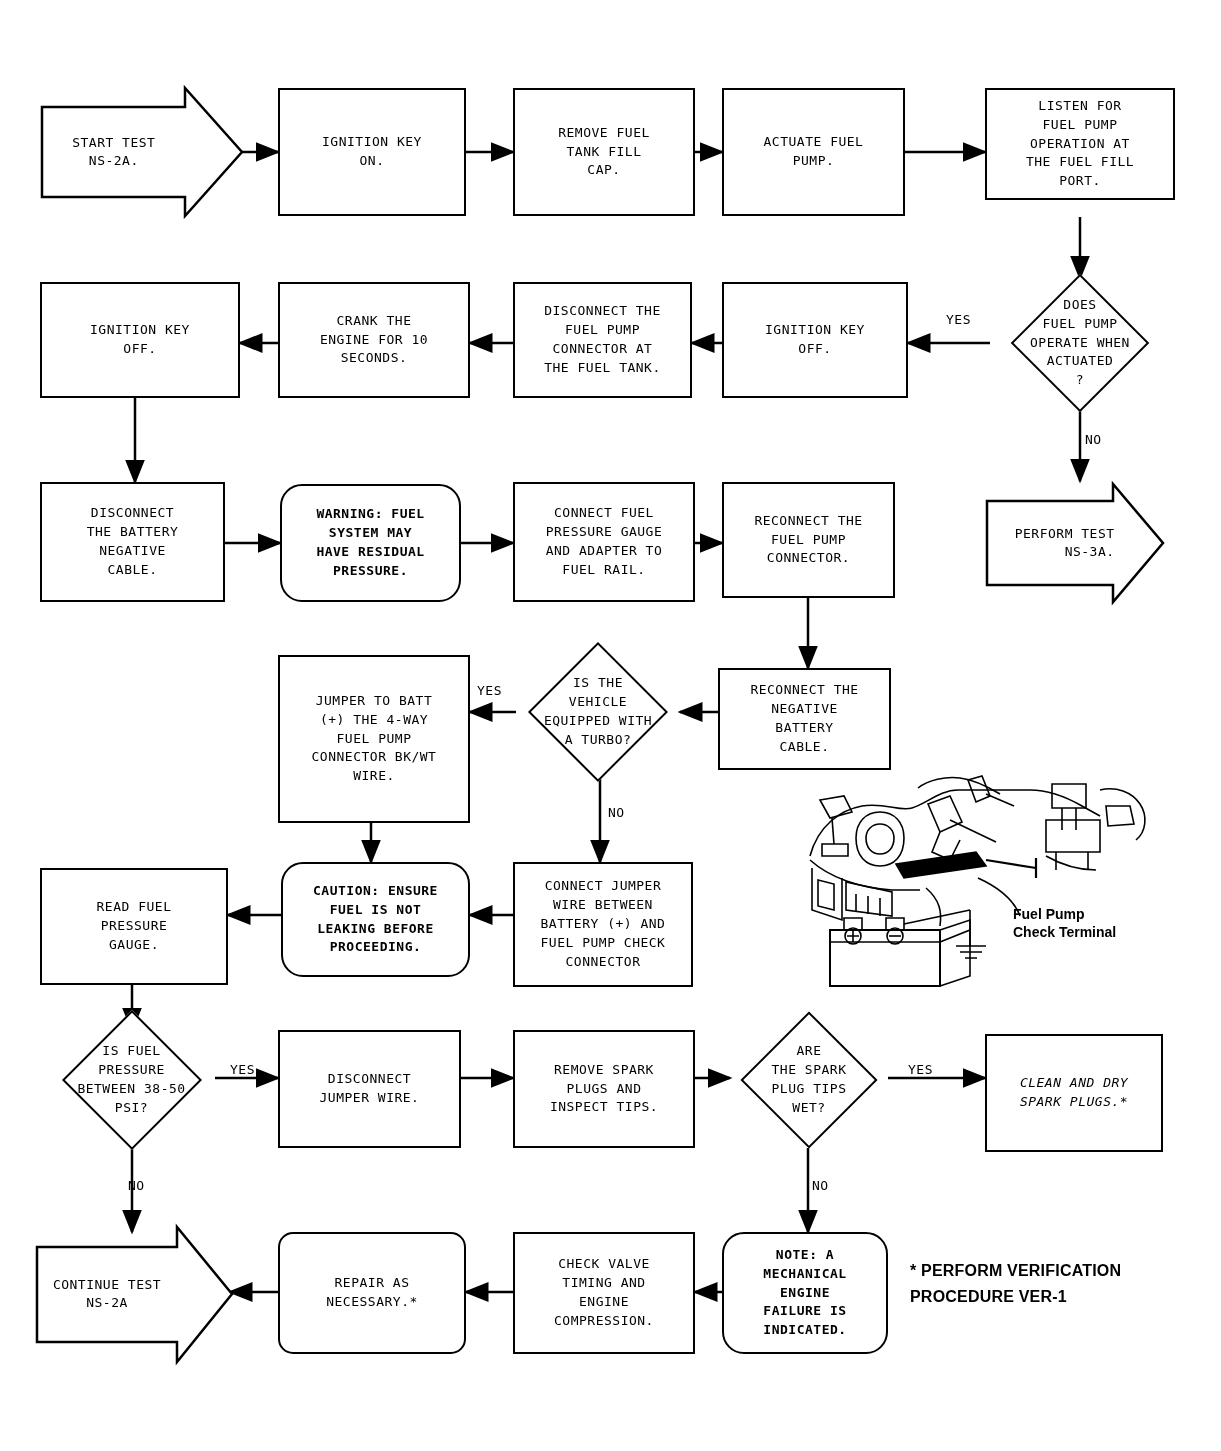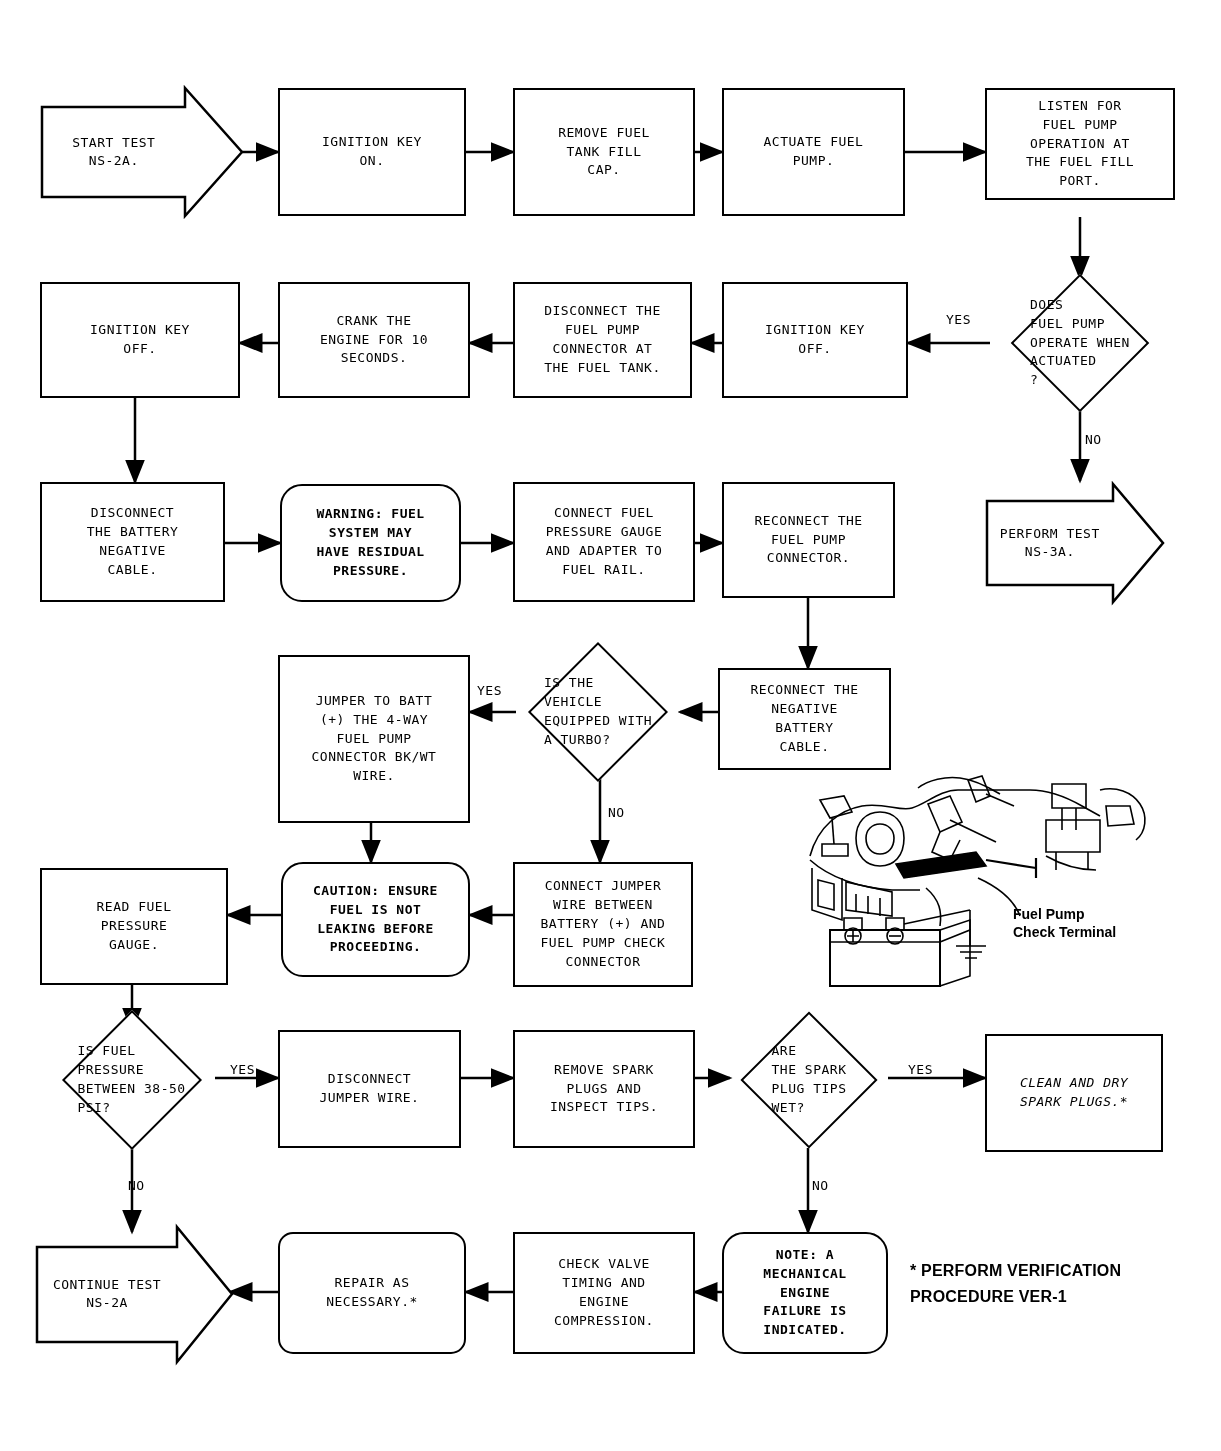--- a/index.html
+++ b/index.html
@@ -47,20 +47,21 @@
     left: 50%;
     top: 50%;
     border: 2px solid #000;
     background: #fff;
     transform: translate(-50%, -50%) rotate(45deg);
     box-sizing: border-box;
   }
   .diamond .dtext {
     position: relative;
     z-index: 2;
+    text-align: center;
     font-size: 13px;
     line-height: 1.45;
     letter-spacing: 0.5px;
     white-space: pre-line;
     color: #000;
   }
   .arrowbox {
     position: absolute;
     color: #000;
   }
@@ -247,21 +248,21 @@
 
   <div class="node" style="left:722px; top:282px; width:186px; height:116px;">
     <span>IGNITION KEY
 OFF.</span>
   </div>
 
   <div class="arrowbox" style="left:985px; top:481px; width:180px; height:125px;">
     <svg width="180" height="125" viewBox="0 0 180 125">
       <polygon points="2,20 128,20 128,3 178,62 128,121 128,104 2,104" fill="#fff" stroke="#000" stroke-width="2.5"></polygon>
     </svg>
-    <div class="label" style="width:72%;">PERFORM TEST
+    <div class="label" style="width:72%;text-align:right;">PERFORM TEST
 NS-3A.</div>
   </div>
 
   <div class="node" style="left:40px; top:482px; width:185px; height:120px;">
     <span>DISCONNECT
 THE BATTERY
 NEGATIVE
 CABLE.</span>
   </div>
 

